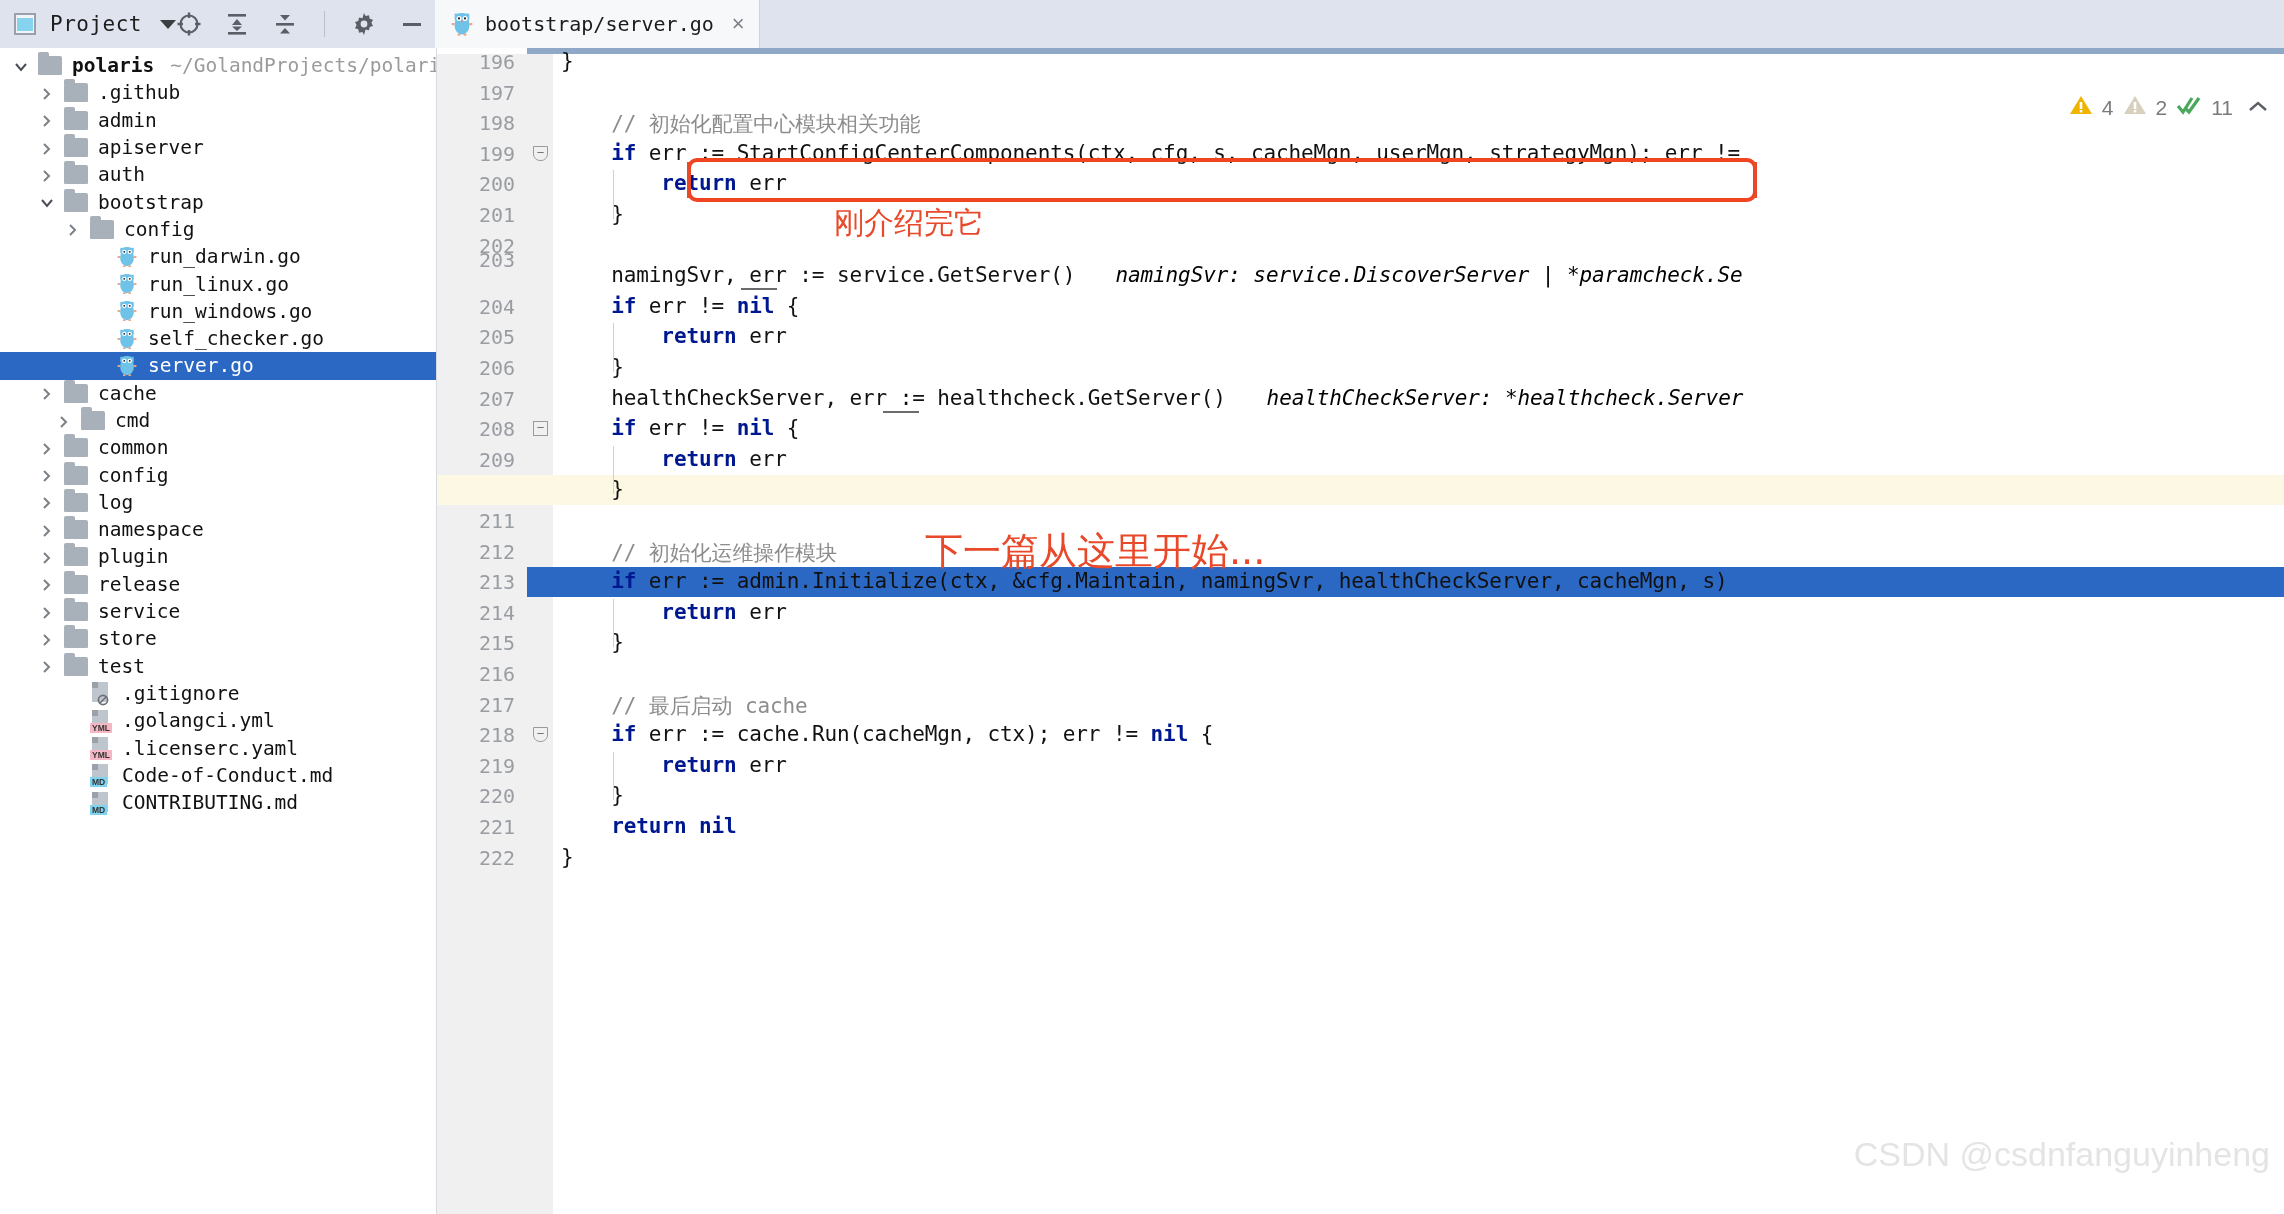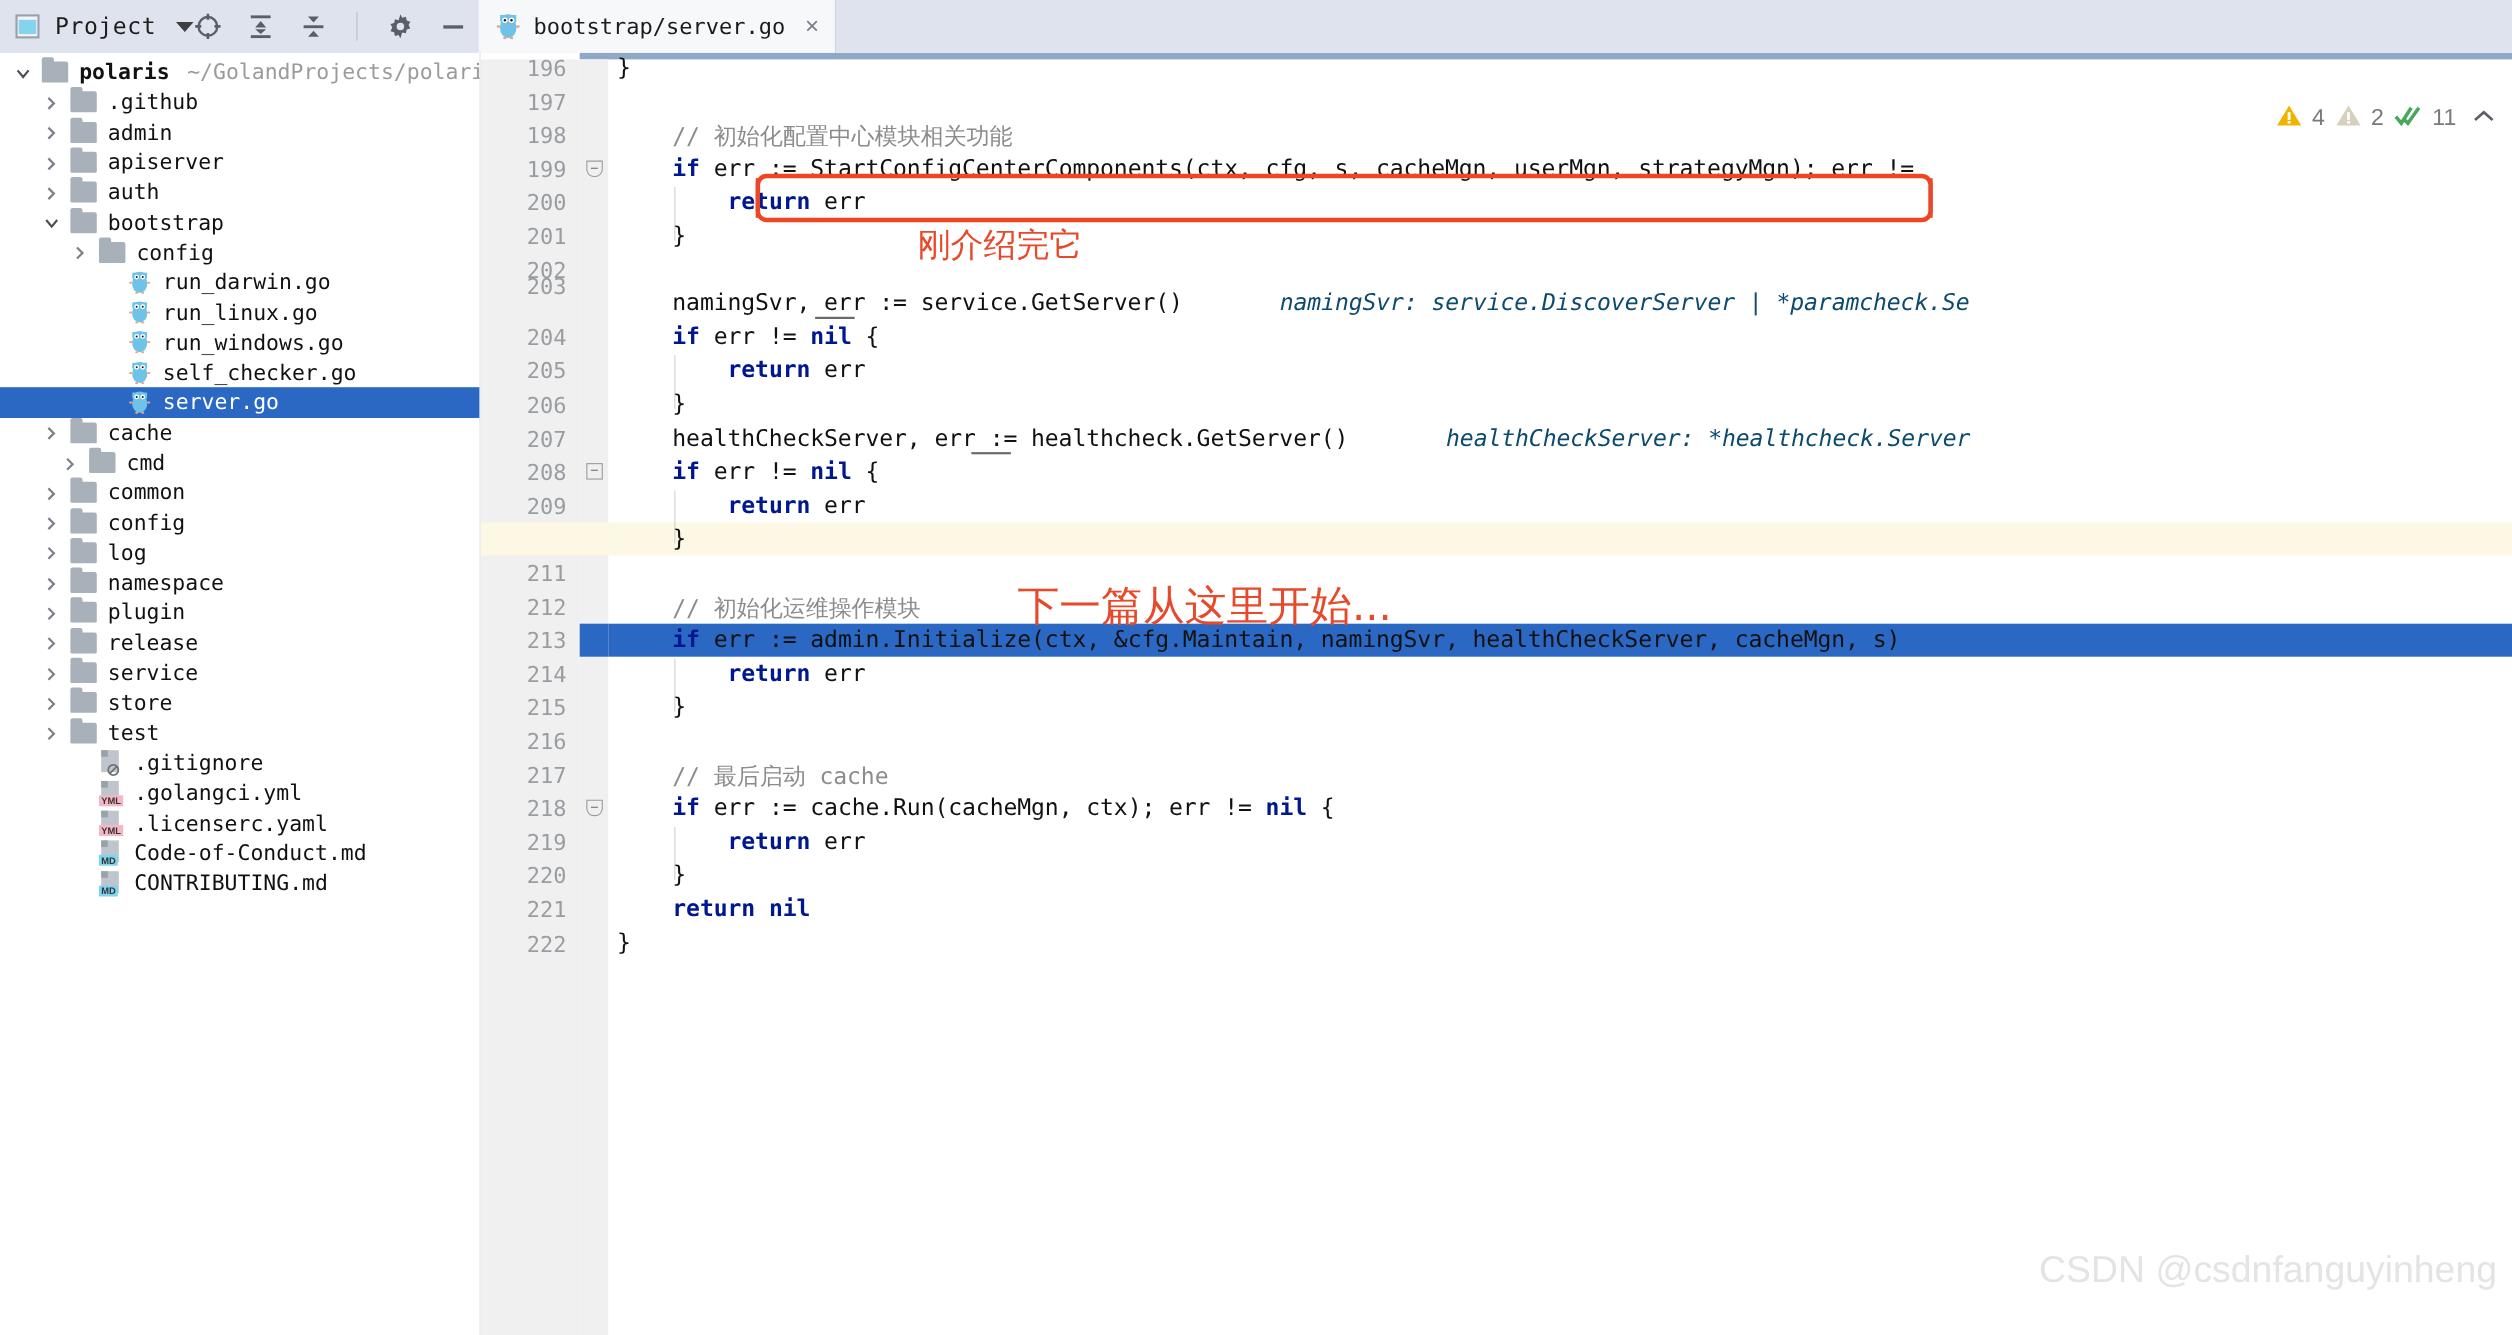--- a/index.html
+++ b/index.html
@@ -54,21 +54,21 @@
   
   .editor { flex: 1; position: relative; background: #ffffff; overflow: hidden; min-width: 0; padding-left: 24px; }
   .h-scroll { position:absolute; top:0; left:90px; right:0; height:6px; background:#8fa8c8; }
   .gutter { position: absolute; top: 6px; left: 0; width: 90px; bottom: 0; background: #f0f0f0; }
   .fold-col { position: absolute; top: 6px; left: 90px; width: 26px; bottom: 0; background: #f0f0f0; }
   .code-area { position: absolute; top: 6px; left: 116px; right: 0; bottom: 0; }
   .ln { position: absolute; left: 0; width: 78px; text-align: right; font-family: "DejaVu Sans Mono", monospace; font-size: 20px; color: #999da2; }
   .cl { position: absolute; left: 0; white-space: pre; font-family: "DejaVu Sans Mono", monospace; font-size: 21px; color: #111; letter-spacing: -0.1px; }
   .kw { color: #00188f; font-weight: bold; }
   .cmt { color: #8c8c8c; }
-  .hint { color: #0c4a6e; font-style: italic; margin-left: 48px; }
+  .hint { color: #000000; font-style: italic; }
   .hl-line { position: absolute; left: 0; right: 0; height: 30px; }
   .sel-line { background: #2b68c4; }
   .caret-line { background: #fdf8e3; }
   .indent-guide { position:absolute; width:1px; background:#d0d0d0; }
   .foldmark { position: absolute; width: 15px; height: 15px; border: 1px solid #9b9b9b; color: #6b6b6b; font-size: 13px; line-height: 12px; text-align: center; background: #f0f0f0; font-family:"Liberation Sans",sans-serif; }
   .foldmark.tip { border-radius: 0 0 7px 7px; }
   .annot { position: absolute; color: #e8492a; font-family: "DejaVu Sans", sans-serif; white-space: nowrap; }
   .redbox { position: absolute; border: 4px solid #f04523; border-radius: 10px; }
   .caretbar { position:absolute; width:3px; background:#e8492a; }
   .status-widget { position: absolute; display: flex; align-items: center; gap: 9px; font-family: "Liberation Sans", sans-serif; font-size: 21px; color: #7a7a7a; }

